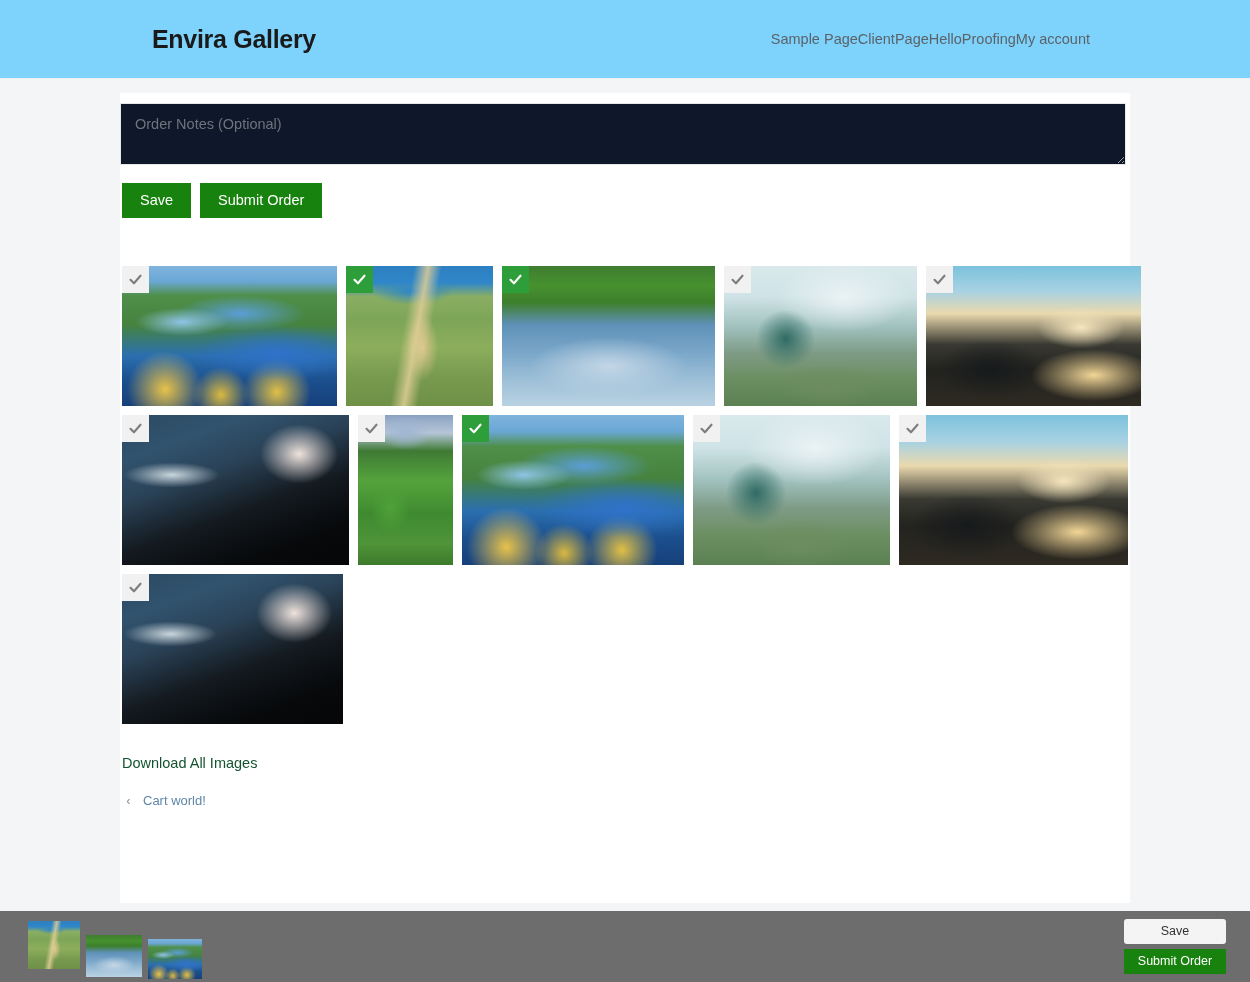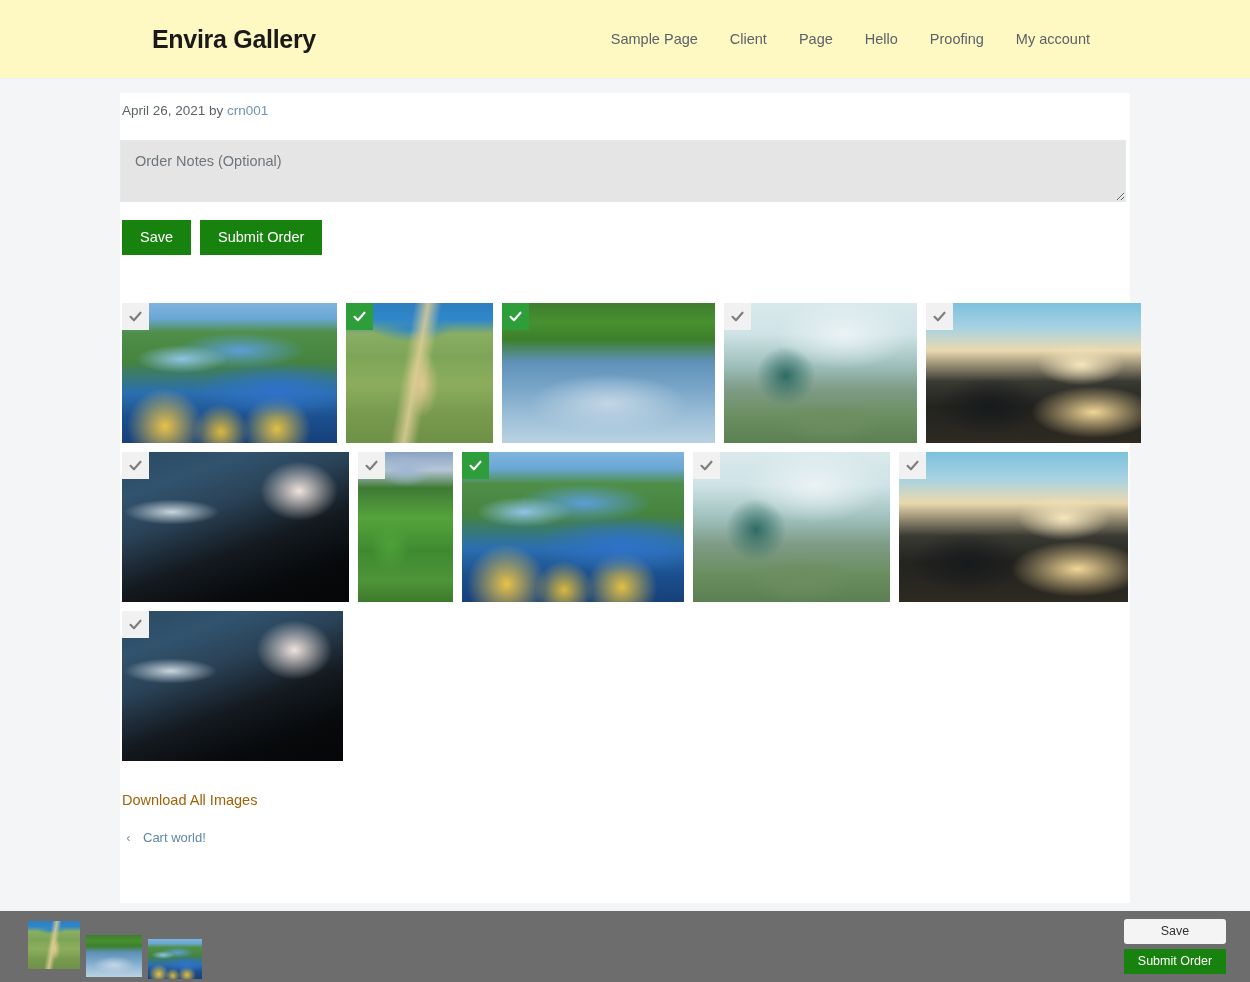--- a/index.html
+++ b/index.html
@@ -7,39 +7,38 @@
     margin: 0; padding: 0;
     width: 1250px; height: 982px;
     overflow: hidden;
     background: #f4f5f7;
     font-family: "Liberation Sans", "DejaVu Sans", sans-serif;
   }
 
   
   .site-header {
     height: 79px;
-    background: #fef9c3;
+    background: #7dd3fc;
     display: flex;
     align-items: center;
     padding: 0 120px;
     border-bottom: 1px solid #eceef0;
   }
   .brand {
     font-size: 25px;
     font-weight: 700;
     color: #1a1a1a;
     letter-spacing: -0.3px;
     margin-left: 32px;
     white-space: nowrap;
   }
   .main-nav {
     margin-left: auto;
     display: flex;
     align-items: center;
-    gap: 32px;
     padding-right: 40px;
   }
   .main-nav a {
     font-size: 14.5px;
     color: #5b6268;
     text-decoration: none;
     white-space: nowrap;
   }
 
   
@@ -72,21 +71,21 @@
     margin: 0 0 22px 0;
   }
   .entry-meta a { color: #6f94b5; text-decoration: none; }
 
   
   .notes-area {
     display: block;
     width: 1006px;
     height: 62px;
     border: 1px solid #e6e8ea;
-    background: #e5e5e5;
+    background: #0f172a;
     font-family: "Liberation Sans", "DejaVu Sans", sans-serif;
     font-size: 14.5px;
     color: #6e757b;
     padding: 12px 14px;
     resize: vertical;
     outline: none;
   }
   .notes-area::placeholder { color: #6e757b; }
 
   
@@ -133,21 +132,21 @@
   .check.on { background: #2e9e3a; }
   .check svg { width: 15px; height: 15px; }
   .check .mark { stroke: #7d7d7d; }
   .check.on .mark { stroke: #ffffff; }
 
   
   .download-link {
     display: inline-block;
     margin: 22px 8px 0 2px;
     font-size: 14.5px;
-    color: #a16207;
+    color: #14532d;
     text-decoration: none;
   }
   .post-footer { margin: 20px 0 0 2px; font-size: 13px; line-height: 1.45; }
   .pf-row { display: flex; align-items: center; gap: 8px; }
   .pf-row a { color: #5f86a8; text-decoration: none; font-size: 13px; }
   .folder-icon { width: 13px; height: 10px; position: relative; display:inline-block; }
   .folder-icon::before {
     content: ""; position: absolute; left:0; top:0;
     width: 13px; height: 10px; background: #8c9398; border-radius: 1px;
   }
@@ -265,23 +264,20 @@
     <a href="#">Proofing</a>
     <a href="#">My account</a>
   </nav>
 </div>
 
 <div class="page-wrap">
 
   <div class="content-card">
 
     <div class="entry-head">
-      <div class="entry-meta">
-        <span>April 26, 2021 by </span><a href="#">crn001</a>
-      </div>
     </div>
 
     <textarea class="notes-area" placeholder="Order Notes (Optional)" style=""></textarea>
 
     <div class="actions">
       <button class="btn">Save</button>
       <button class="btn">Submit Order</button>
     </div>
 
     

